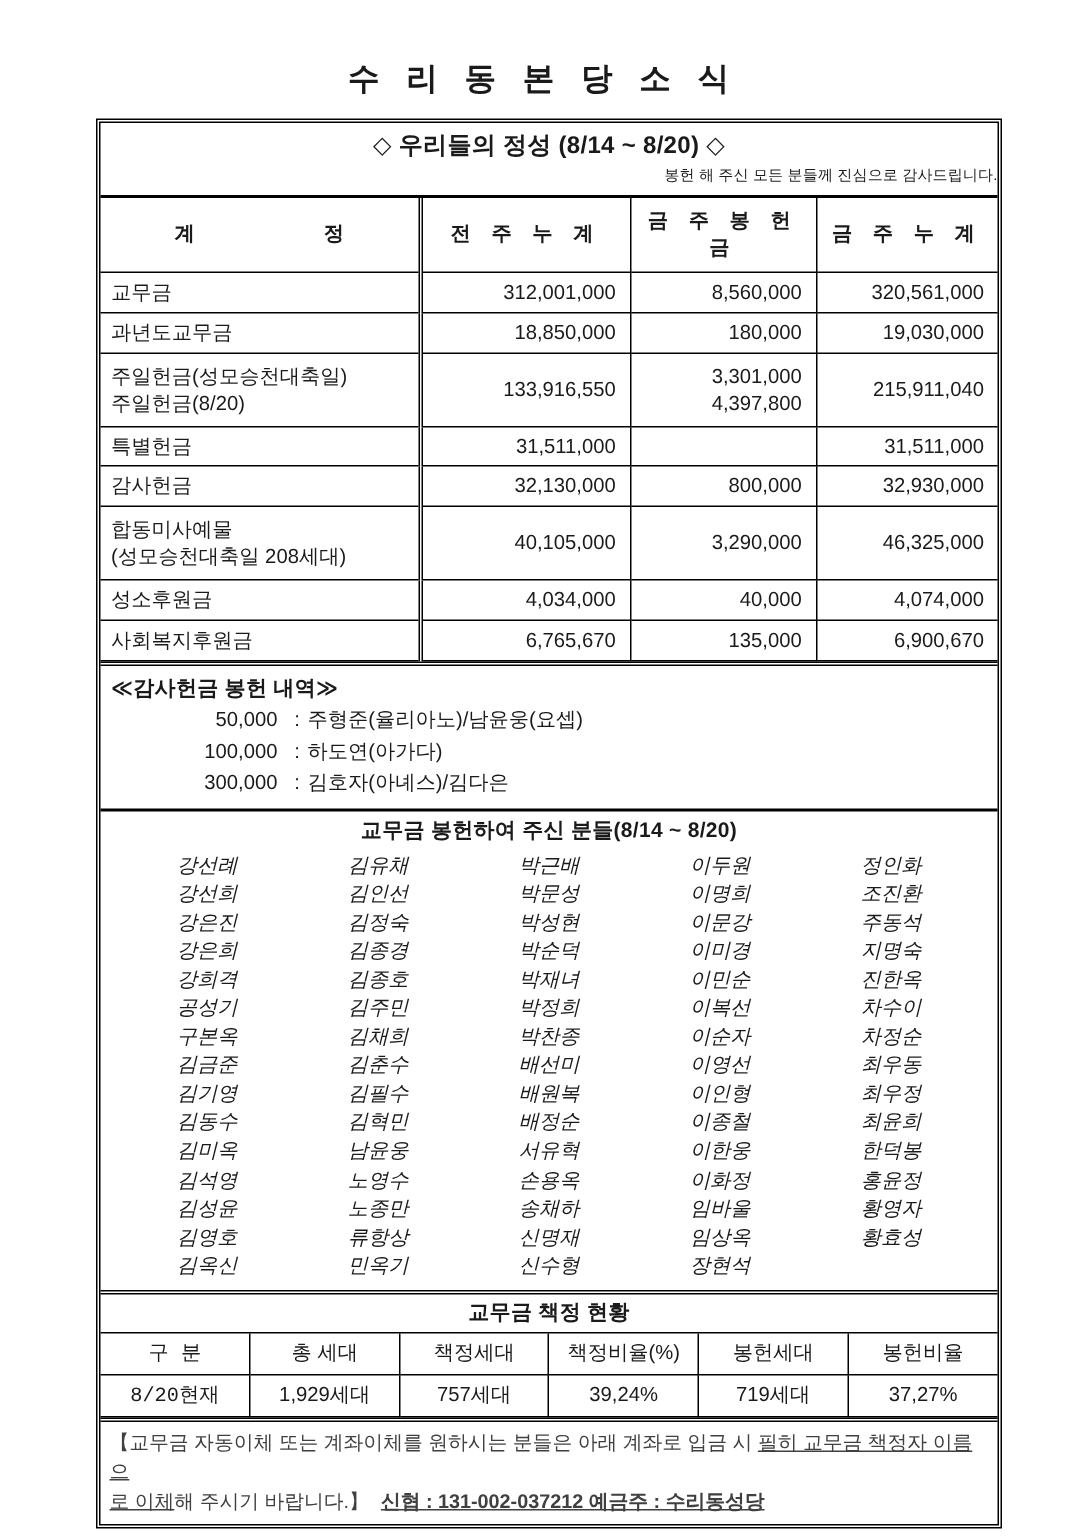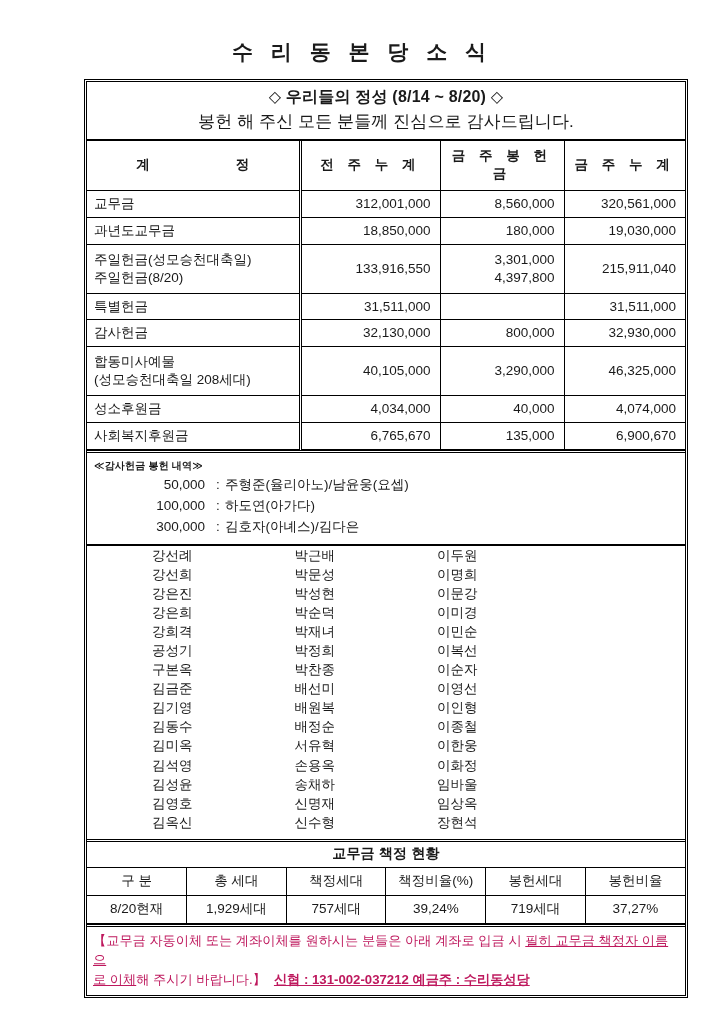--- a/index.html
+++ b/index.html
@@ -12,21 +12,21 @@
     height: 1024px;
     font-family: "Liberation Sans", "DejaVu Sans", sans-serif;
     color: #1a1a1a;
     -webkit-font-smoothing: antialiased;
   }
   .page {
     position: relative;
     width: 724px;
     height: 1024px;
     box-sizing: border-box;
-    padding: 0 84px;
+    padding: 0 64px;
   }
 
   
   .doc-title {
     text-align: center;
     font-size: 21px;
     font-weight: bold;
     letter-spacing: 6px;
     padding-top: 38px;
     padding-bottom: 13px;
@@ -45,23 +45,24 @@
     border-bottom: 2px solid #000;
     padding: 5px 0 6px 0;
     text-align: center;
   }
   .banner-line1 {
     font-size: 16px;
     font-weight: bold;
     letter-spacing: 0.2px;
   }
   .banner-line2 {
-    font-size: 17px;
+    font-size: 10px;
     margin-top: 2px;
     letter-spacing: 0.1px;
+    text-align: right;
   }
 
   
   table.fin {
     width: 100%;
     border-collapse: collapse;
     table-layout: fixed;
   }
   table.fin th,
   table.fin td {
@@ -93,21 +94,21 @@
   table.fin td.thickleft { border-left: 3px double #000; }
   table.fin th.thickleft { border-left: 3px double #000; }
   .row-tall td { height: 40px; }
 
   
   .thanks-block {
     border-top: 3px double #000;
     padding: 6px 0 8px 0;
   }
   .thanks-title {
-    font-size: 10px;
+    font-size: 14px;
     font-weight: bold;
     padding-left: 7px;
     letter-spacing: 0.2px;
   }
   .thanks-row {
     display: flex;
     font-size: 13.5px;
     padding: 4px 0 0 0;
     line-height: 1.25;
   }
@@ -131,22 +132,23 @@
   }
   .names-title {
     text-align: center;
     font-size: 14px;
     font-weight: bold;
     padding: 4px 0 4px 0;
     letter-spacing: 0.2px;
   }
   .names-grid {
     display: grid;
-    grid-template-columns: repeat(4, 1fr);
+    grid-template-columns: repeat(5, 1fr);
     padding: 0 14px;
+    font-style: italic;
   }
   .names-col {
     display: flex;
     flex-direction: column;
     align-items: center;
   }
   .name-cell {
     font-size: 13.5px;
     line-height: 19.1px;
     height: 19.1px;
@@ -168,31 +170,31 @@
     width: 100%;
     border-collapse: collapse;
     table-layout: fixed;
   }
   table.assess td {
     border: 1px solid #000;
     text-align: center;
     font-size: 13.5px;
     padding: 4px 0 5px 0;
   }
-  table.assess tr > td:first-child { border-left: none; }
+  table.assess tr > td:first-child { border-left: none; font-family: Liberation Mono, monospace; }
   table.assess tr > td:last-child { border-right: none; }
   table.assess tr:first-child td { border-top: none; }
 
   
   .notice {
     border-top: 3px double #000;
     padding: 4px 6px 6px 6px;
     font-size: 13.2px;
     line-height: 1.45;
-    color: #be185d;
+    color: #404040;
   }
   .notice .u { text-decoration: underline; }
   .notice .bank {
     font-weight: bold;
     text-decoration: underline;
     margin-left: 8px;
   }
   .notice-line2 { margin-top: 1px; }
 </style>
 </head>
@@ -291,39 +293,57 @@
           </div>
           <div class="thanks-row">
             <div class="thanks-amt">300,000</div>
             <div class="thanks-colon">:</div>
             <div class="thanks-name">김호자(아녜스)/김다은</div>
           </div>
         </div>
     </div>
 
     <div class="names-block">
+      <div class="names-title">교무금 봉헌하여 주신 분들(8/14 ~ 8/20)</div>
       <div class="names-grid" id="names-grid">
           <div class="names-col">
             <div class="name-cell">강선례</div>
             <div class="name-cell">강선희</div>
             <div class="name-cell">강은진</div>
             <div class="name-cell">강은희</div>
             <div class="name-cell">강희격</div>
             <div class="name-cell">공성기</div>
             <div class="name-cell">구본옥</div>
             <div class="name-cell">김금준</div>
             <div class="name-cell">김기영</div>
             <div class="name-cell">김동수</div>
             <div class="name-cell">김미옥</div>
             <div class="name-cell">김석영</div>
             <div class="name-cell">김성윤</div>
             <div class="name-cell">김영호</div>
             <div class="name-cell">김옥신</div>
           </div>
           <div class="names-col">
+            <div class="name-cell">김유채</div>
+            <div class="name-cell">김인선</div>
+            <div class="name-cell">김정숙</div>
+            <div class="name-cell">김종경</div>
+            <div class="name-cell">김종호</div>
+            <div class="name-cell">김주민</div>
+            <div class="name-cell">김채희</div>
+            <div class="name-cell">김춘수</div>
+            <div class="name-cell">김필수</div>
+            <div class="name-cell">김혁민</div>
+            <div class="name-cell">남윤웅</div>
+            <div class="name-cell">노영수</div>
+            <div class="name-cell">노종만</div>
+            <div class="name-cell">류항상</div>
+            <div class="name-cell">민옥기</div>
+          </div>
+          <div class="names-col">
             <div class="name-cell">박근배</div>
             <div class="name-cell">박문성</div>
             <div class="name-cell">박성현</div>
             <div class="name-cell">박순덕</div>
             <div class="name-cell">박재녀</div>
             <div class="name-cell">박정희</div>
             <div class="name-cell">박찬종</div>
             <div class="name-cell">배선미</div>
             <div class="name-cell">배원복</div>
             <div class="name-cell">배정순</div>
@@ -343,20 +363,36 @@
             <div class="name-cell">이순자</div>
             <div class="name-cell">이영선</div>
             <div class="name-cell">이인형</div>
             <div class="name-cell">이종철</div>
             <div class="name-cell">이한웅</div>
             <div class="name-cell">이화정</div>
             <div class="name-cell">임바울</div>
             <div class="name-cell">임상옥</div>
             <div class="name-cell">장현석</div>
           </div>
+          <div class="names-col">
+            <div class="name-cell">정인화</div>
+            <div class="name-cell">조진환</div>
+            <div class="name-cell">주동석</div>
+            <div class="name-cell">지명숙</div>
+            <div class="name-cell">진한옥</div>
+            <div class="name-cell">차수이</div>
+            <div class="name-cell">차정순</div>
+            <div class="name-cell">최우동</div>
+            <div class="name-cell">최우정</div>
+            <div class="name-cell">최윤희</div>
+            <div class="name-cell">한덕봉</div>
+            <div class="name-cell">홍윤정</div>
+            <div class="name-cell">황영자</div>
+            <div class="name-cell">황효성</div>
+          </div>
         </div>
     </div>
 
     <div class="assess-head">교무금 책정 현황</div>
     <table class="assess">
       <tbody id="assess-body">
           <tr>
             <td>구 분</td>
             <td>총 세대</td>
             <td>책정세대</td>

